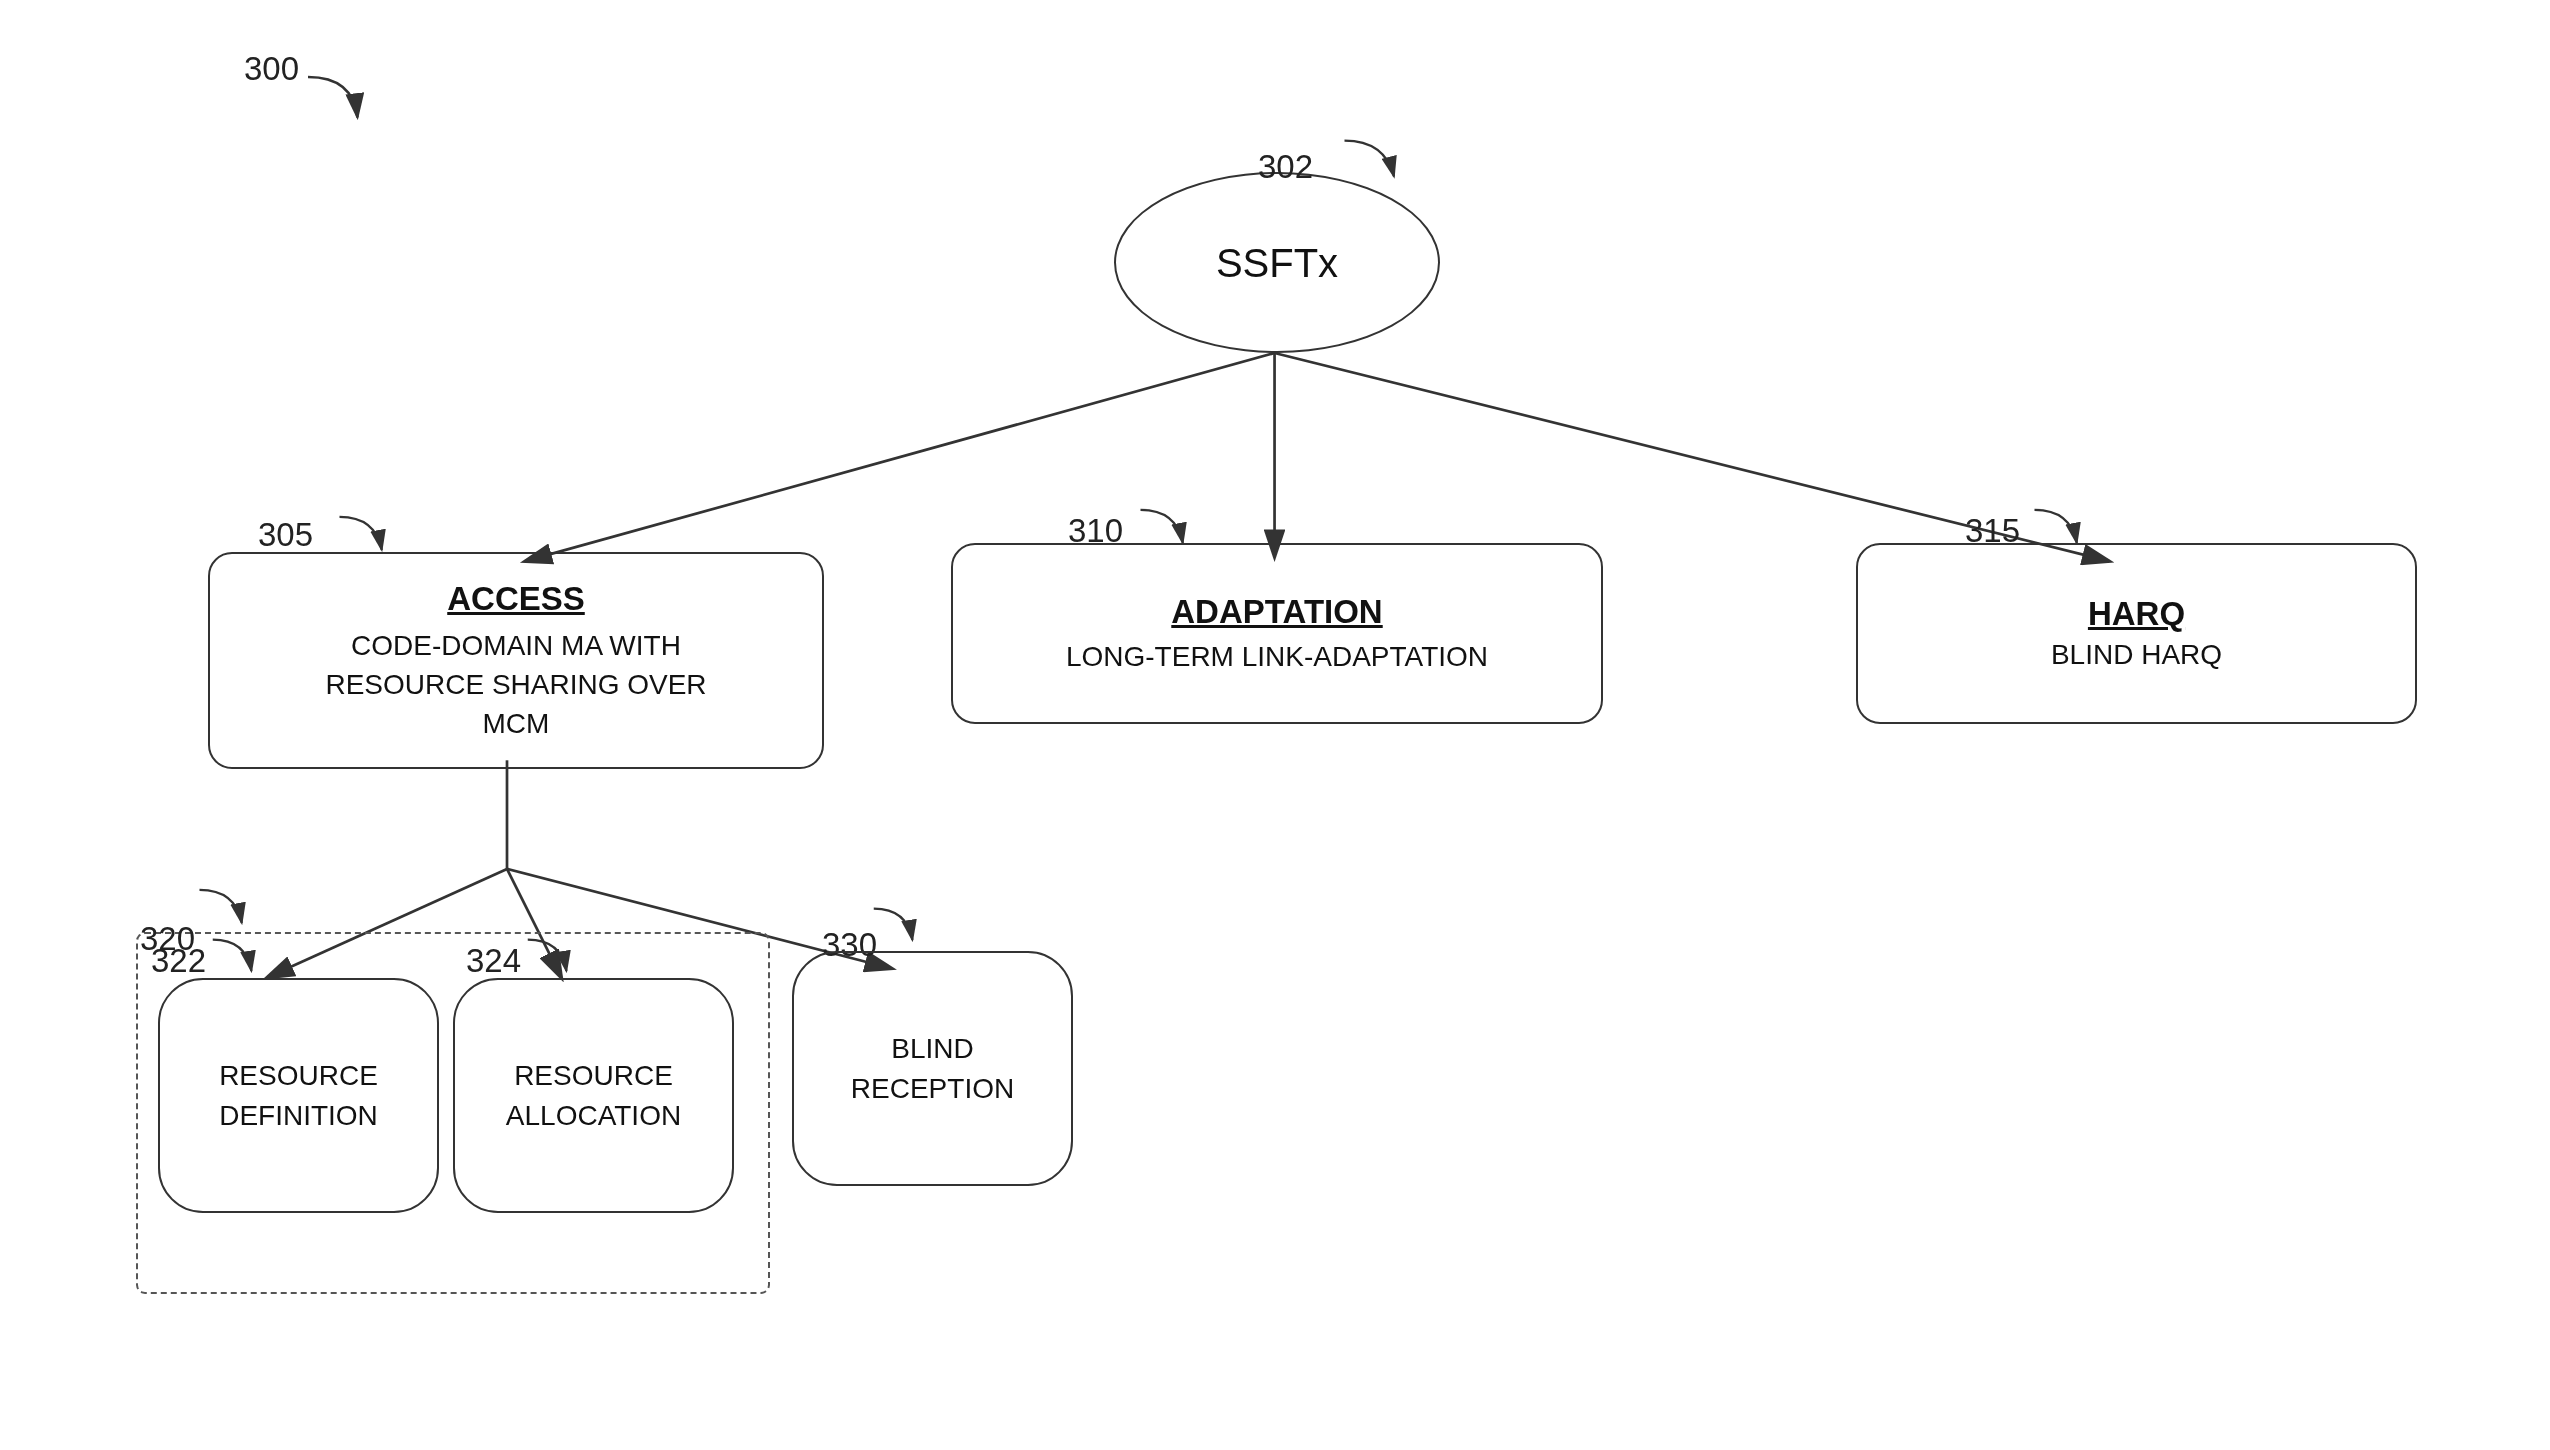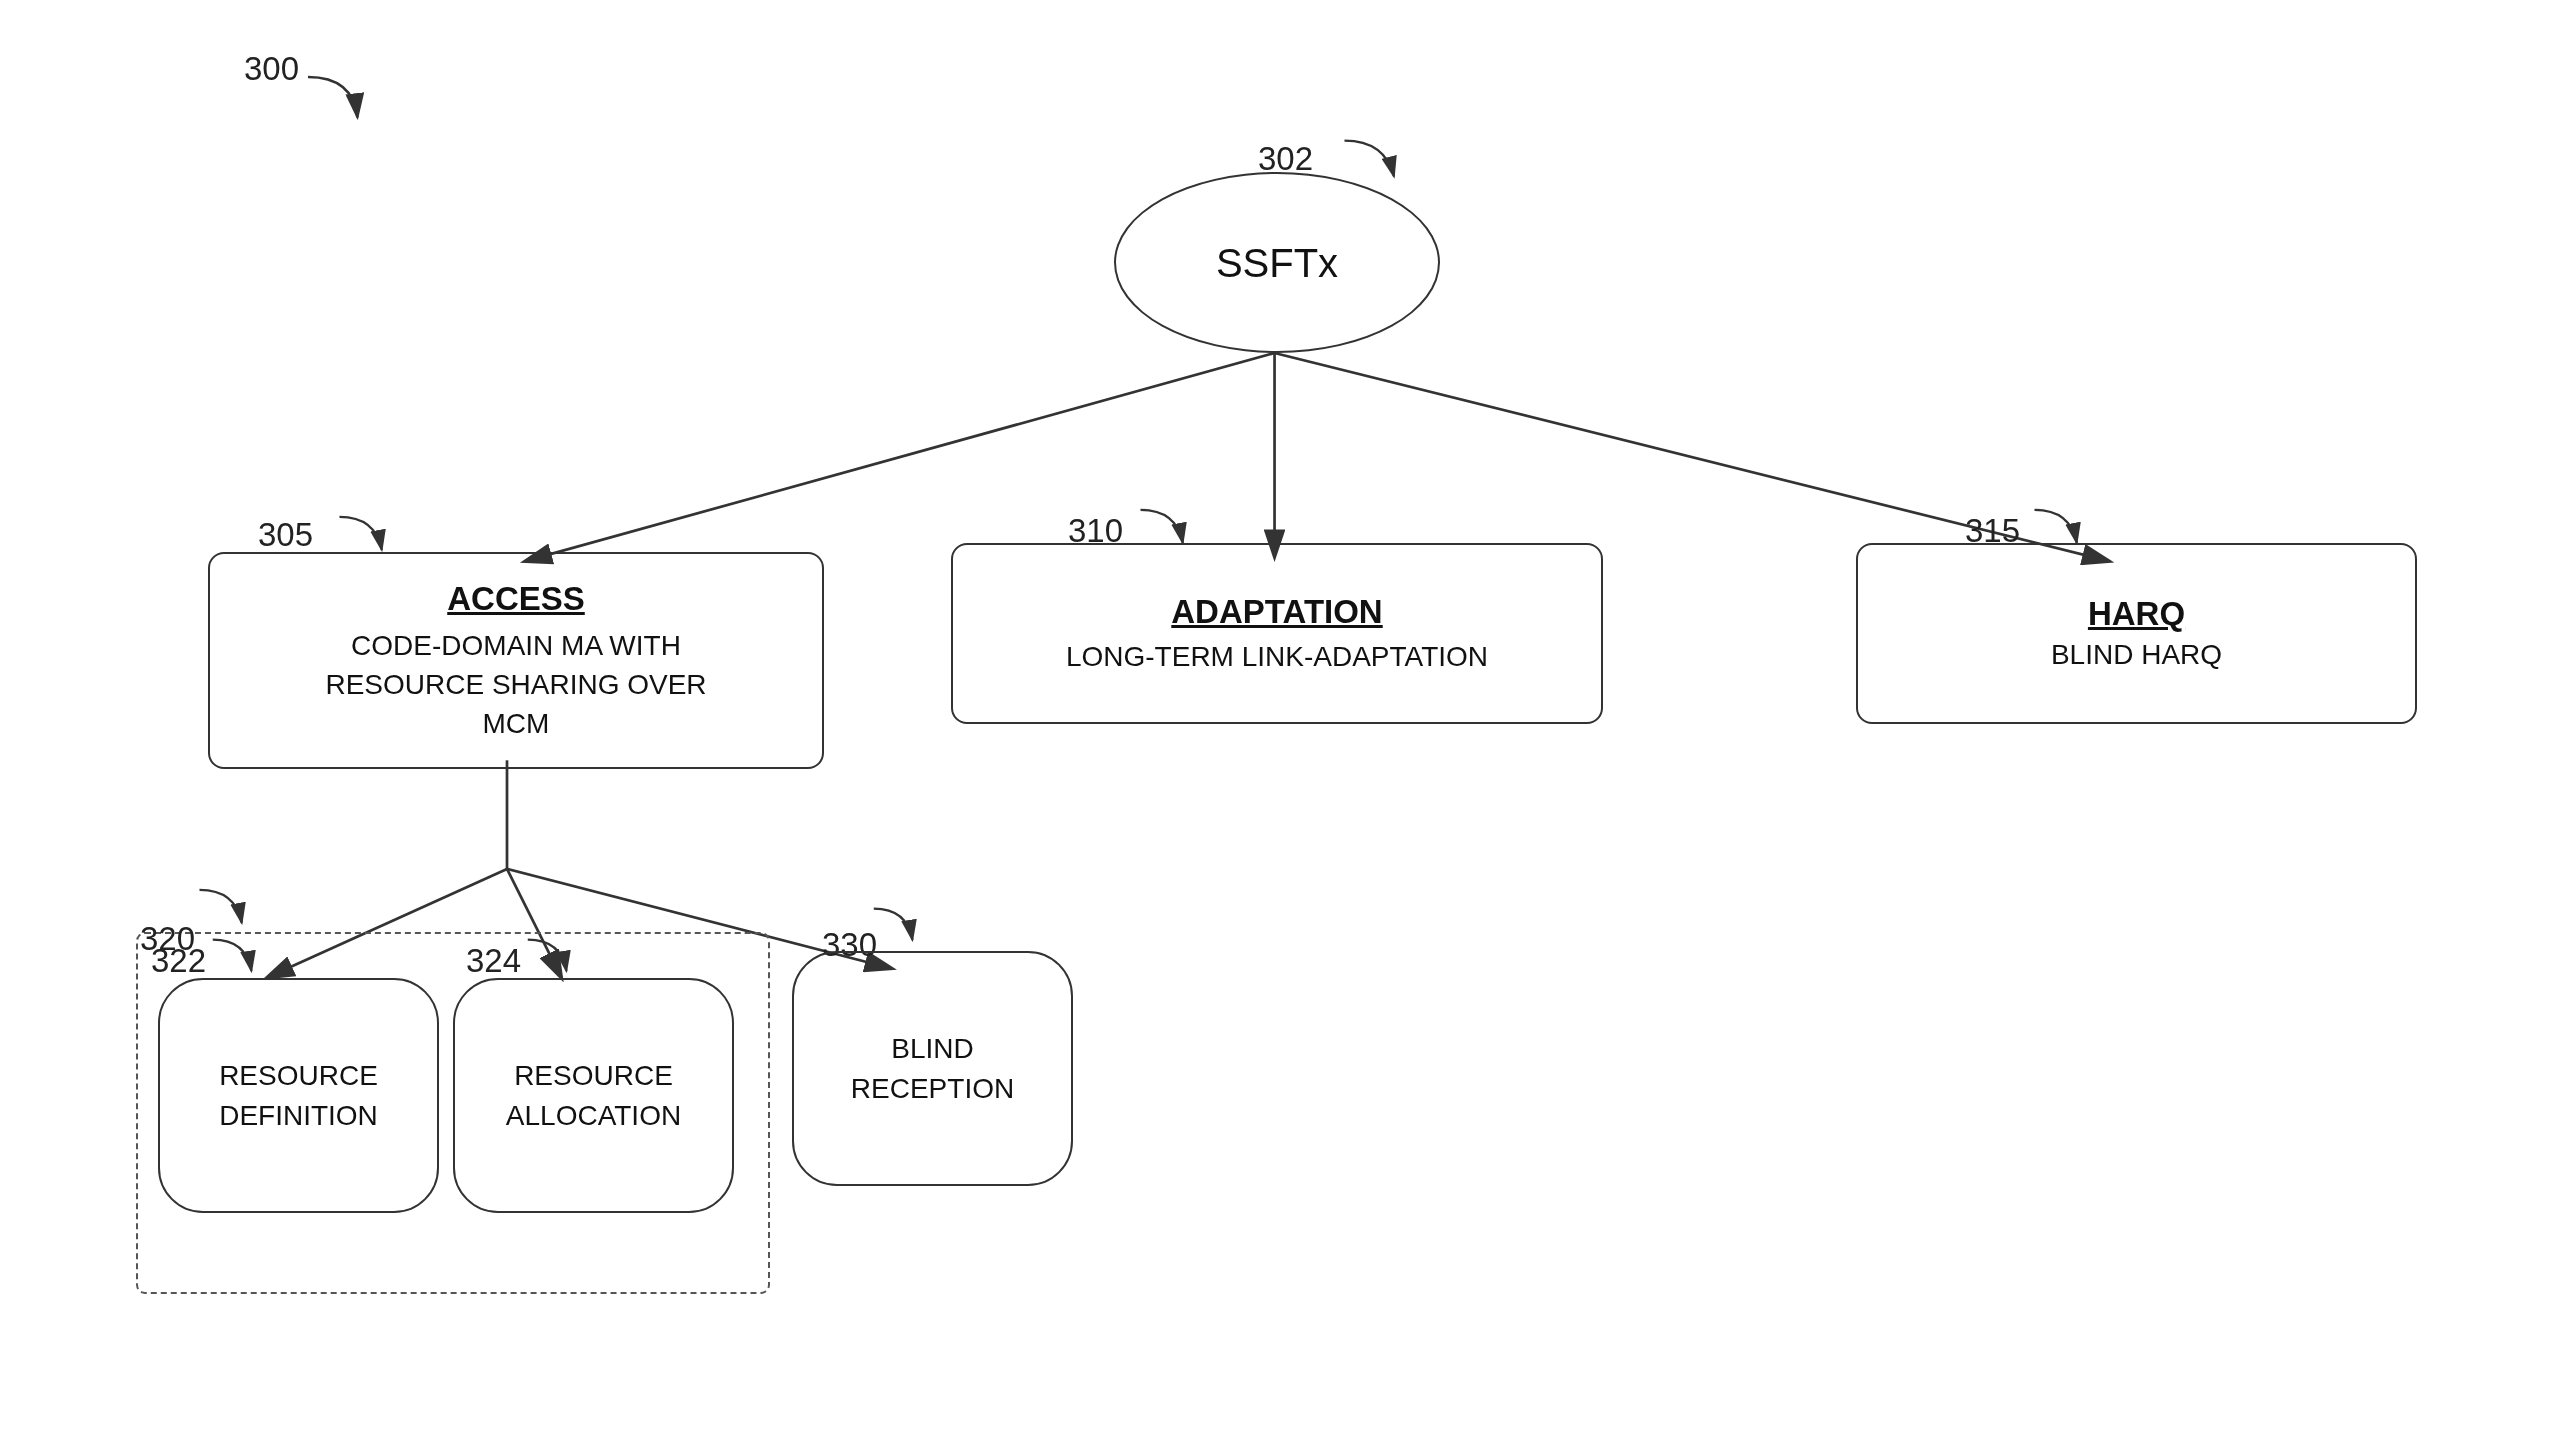--- a/index.html
+++ b/index.html
@@ -40,21 +40,21 @@
       line-height: 1.3;
     }
 
     .node-ellipse {
       border: 2.7px solid #333;
       border-radius: 50%;
     }
 
     .node-rounded {
       border: 2.7px solid #333;
-      border-radius: 16px;
+      border-radius: 24px;
     }
 
     .node-rounded-sm {
       border: 2.7px solid #333;
       border-radius: 45px;
     }
 
     .node-dashed-box {
       border: 2.7px dashed #555;
       border-radius: 9px;
@@ -112,21 +112,21 @@
     <defs>
       <marker id="arrowhead-sm2" markerWidth="10" markerHeight="7" refX="9" refY="3.5" orient="auto">
         <polygon points="0 0, 10 3.5, 0 7" fill="#333"></polygon>
       </marker>
     </defs>
   </svg>
 
   <div class="node node-ellipse" style="left: 1114px; top: 172px; width: 326px; height: 181px; font-size: 40px; font-weight: 500;">
     <span>SSFTx</span>
   </div>
-  <div class="ref-num" style="left: 1258px; top: 140px;">302</div>
+  <div class="ref-num" style="left: 1258px; top: 148px;">302</div>
 
   <svg style="position:absolute;left:1340px;top:136px;width:63px;height:54px;" viewBox="0 0 70 60" width="63" height="54">
     <path d="M 5 5 Q 50 5 60 45" stroke="#333" stroke-width="2.5" fill="none" marker-end="url(#ah302)"></path>
     <defs>
       <marker id="ah302" markerWidth="10" markerHeight="7" refX="9" refY="3.5" orient="auto">
         <polygon points="0 0, 10 3.5, 0 7" fill="#333"></polygon>
       </marker>
     </defs>
   </svg>
 

